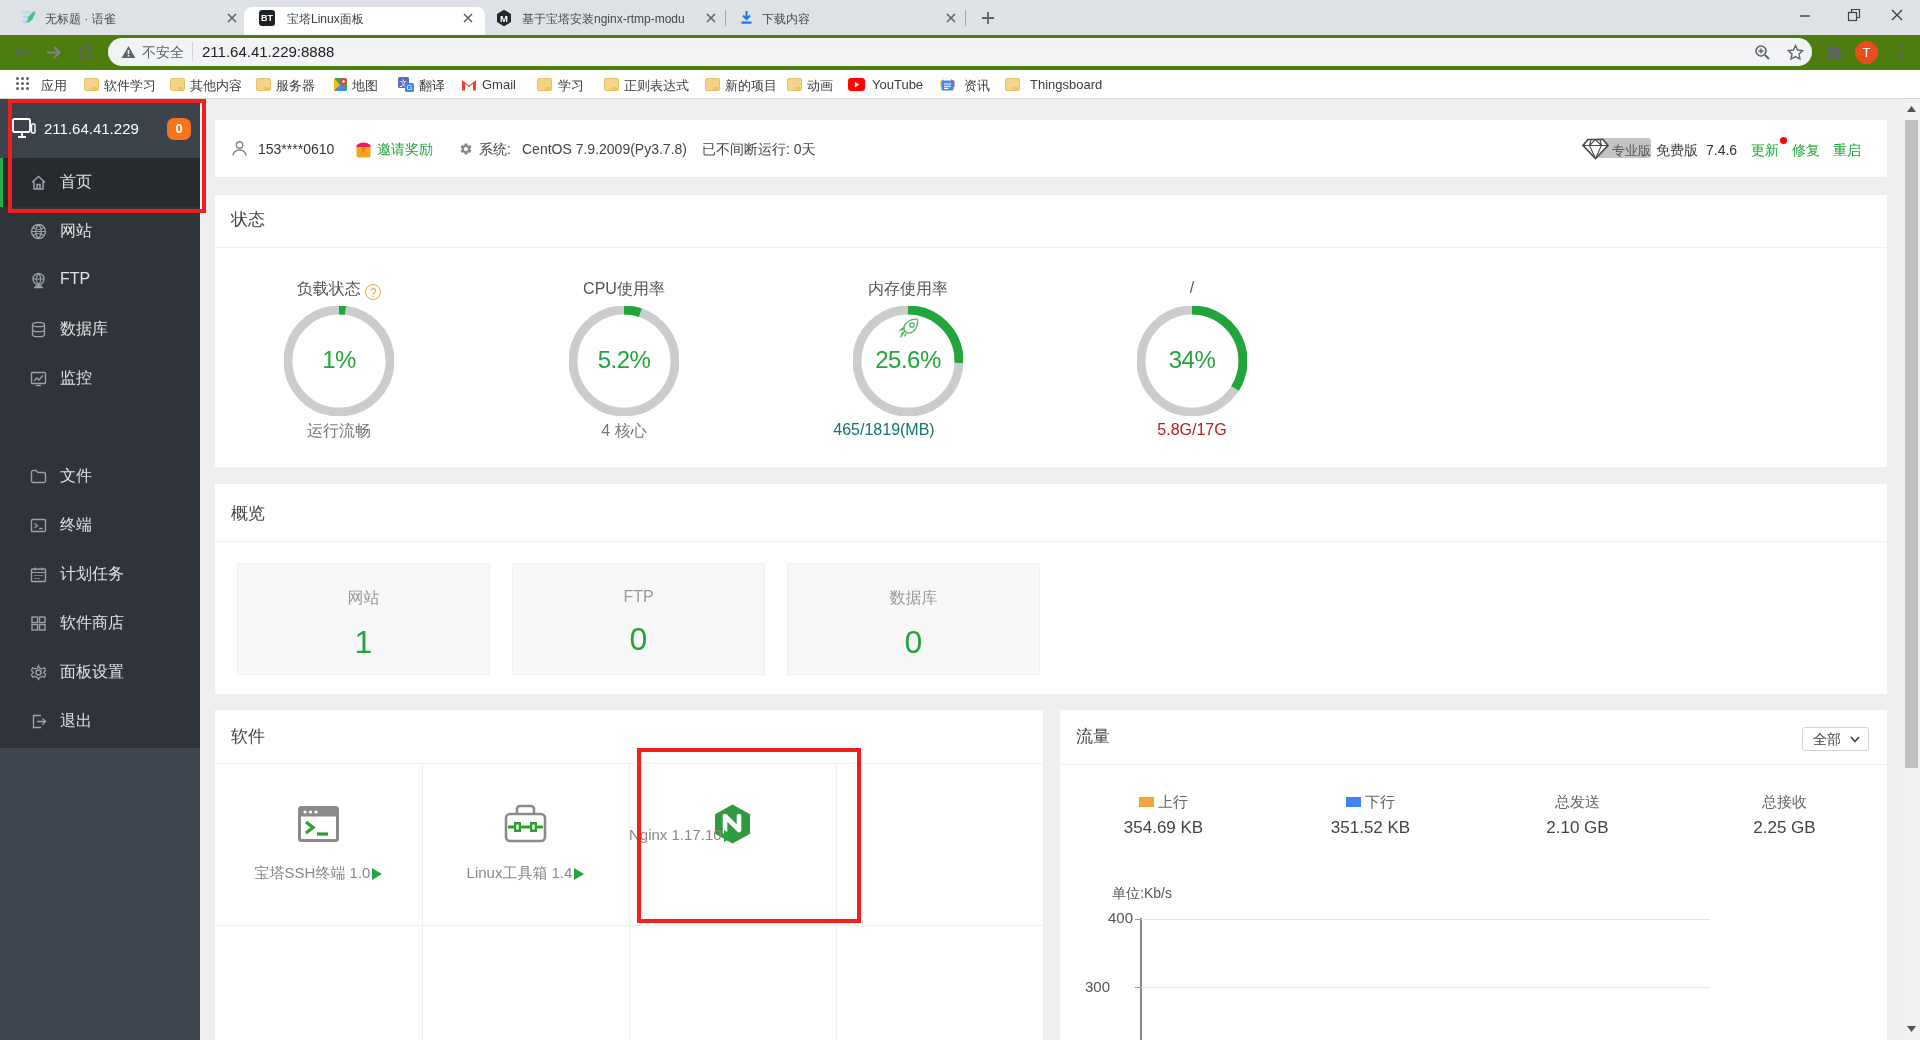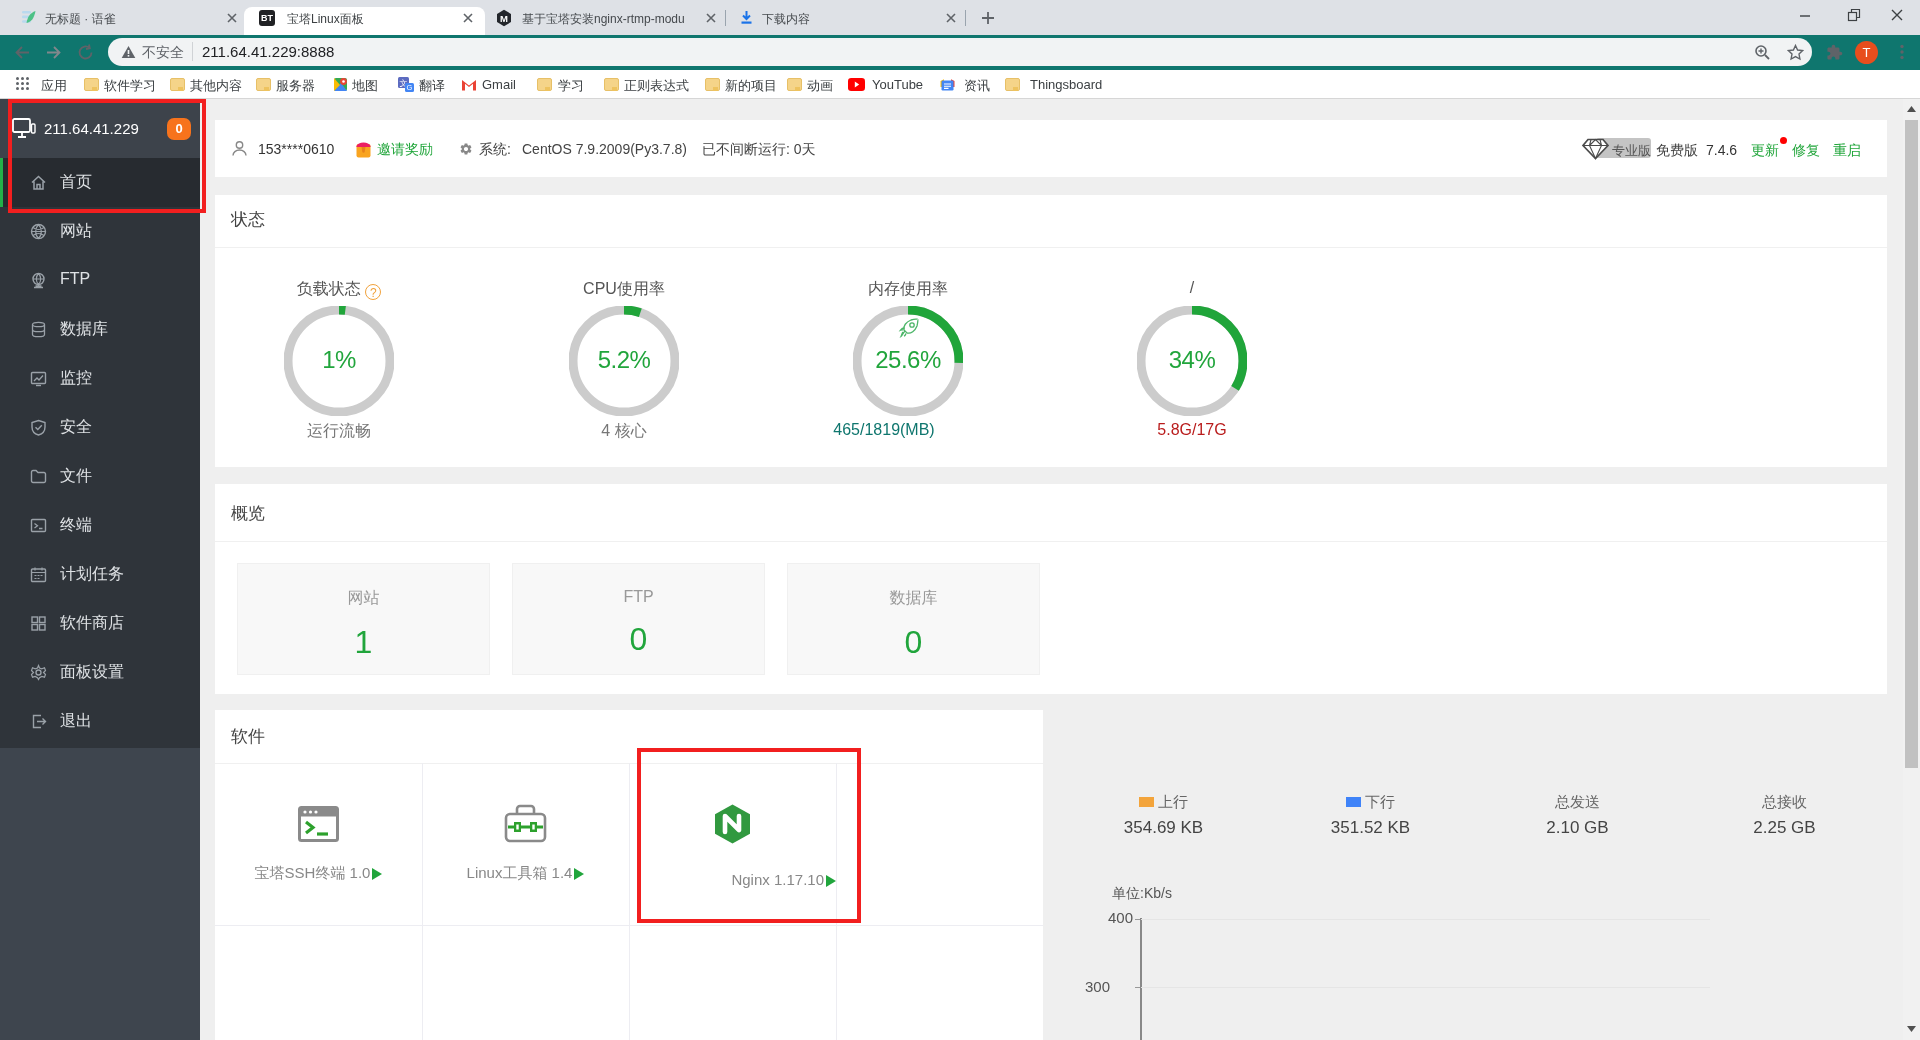--- a/index.html
+++ b/index.html
@@ -7,21 +7,21 @@
 body { position:relative; background:#efefef; }
 .abs { position:absolute; }
 
 
 #tabstrip { position:absolute; left:0; top:0; width:1920px; height:35px; background:#dee1e6; }
 .tabtitle { position:absolute; top:11px; font-size:12px; color:#45494d; white-space:nowrap; overflow:hidden; }
 .tabx { position:absolute; top:10px; width:16px; height:16px; color:#5f6368; }
 #activetab { position:absolute; left:244px; top:7px; width:241px; height:28px; background:#fff; border-radius:8px 8px 0 0; }
 .tabsep { position:absolute; top:10px; width:1px; height:16px; background:#9aa4ae; }
 
-#toolbar { position:absolute; left:0; top:35px; width:1920px; height:35px; background:#0f766e;text-decoration:underline; }
+#toolbar { position:absolute; left:0; top:35px; width:1920px; height:35px; background:#4d7c0f;text-decoration:underline; }
 #omnibox { position:absolute; left:108px; top:3px; width:1704px; height:28px; background:#f1f3f4; border-radius:14px; }
 
 #bookmarks { position:absolute; left:0; top:70px; width:1920px; height:29px; background:#fff; border-bottom:1px solid #d6d6d6; }
 .bm { position:absolute; top:7px; height:16px; font-size:13px; color:#3c4043; white-space:nowrap; }
 .folder { position:absolute; top:1px; width:15px; height:13px; background:#f5d489; border:1px solid #e7c067; border-radius:2px; }
 .folder:before { content:""; position:absolute; right:1px; bottom:-1px; width:5px; height:4px; background:#eec35f; }
 
 
 #page { position:absolute; left:0; top:99px; width:1920px; height:941px; background:#efefef; }
 
@@ -262,27 +262,20 @@
         <span class="t">数据库</span>
       </div>
       <div class="mi" style="top:196px">
         <svg class="ic" viewBox="0 0 17 17">
             <rect x="1.5" y="2.5" width="14" height="11" rx="1" fill="none" stroke="#9aa1a8" stroke-width="1.4"></rect>
             <path d="M4 11 L7 8 L9 10 L13 5.5" fill="none" stroke="#9aa1a8" stroke-width="1.3"></path>
             <path d="M6 15.5 H11" stroke="#9aa1a8" stroke-width="1.4"></path>
           </svg>
         <span class="t">监控</span>
       </div>
-      <div class="mi" style="top:245px">
-        <svg class="ic" viewBox="0 0 17 17">
-            <path d="M8.5 1.5 L15 3.5 V8 c0 4.5 -3 7 -6.5 8 C5 15 2 12.5 2 8 V3.5 Z" fill="none" stroke="#9aa1a8" stroke-width="1.4"></path>
-            <path d="M5.5 8.2 L7.8 10.5 L11.8 6.2" fill="none" stroke="#9aa1a8" stroke-width="1.4"></path>
-          </svg>
-        <span class="t">安全</span>
-      </div>
       <div class="mi" style="top:294px">
         <svg class="ic" viewBox="0 0 17 17">
             <path d="M1.5 4 a1.5 1.5 0 0 1 1.5 -1.5 H6 L8 4.5 H14 a1.5 1.5 0 0 1 1.5 1.5 V13 a1.5 1.5 0 0 1 -1.5 1.5 H3 A1.5 1.5 0 0 1 1.5 13 Z" fill="none" stroke="#9aa1a8" stroke-width="1.4"></path>
           </svg>
         <span class="t">文件</span>
       </div>
       <div class="mi" style="top:343px">
         <svg class="ic" viewBox="0 0 17 17">
             <rect x="1.5" y="2.5" width="14" height="12" rx="1" fill="none" stroke="#9aa1a8" stroke-width="1.4"></rect>
             <path d="M4.5 6.5 L7.5 8.8 L4.5 11 M9 11.5 H12.5" fill="none" stroke="#9aa1a8" stroke-width="1.3"></path>
@@ -438,22 +431,32 @@
     <rect x="10" y="19" width="7" height="10" fill="#2da12d"></rect>
     <rect x="26" y="19" width="7" height="10" fill="#2da12d"></rect>
     <rect x="12.3" y="21.5" width="2.4" height="5" fill="#fff"></rect>
     <rect x="28.3" y="21.5" width="2.4" height="5" fill="#fff"></rect>
   </svg>
   <div class="scell-label" style="left:422px;top:765px;width:207px;text-align:center">Linux工具箱 1.4<span class="play"></span></div>
   <svg class="abs" style="left:714px;top:705px" width="37" height="40" viewBox="0 0 37 40">
     <path d="M18.5 0.5 L36 10.25 V29.75 L18.5 39.5 L1 29.75 V10.25 Z" fill="#31993f"></path>
     <path d="M11 28 V12 L25 26 V12" fill="none" stroke="#fff" stroke-width="4.6" stroke-linecap="round" stroke-linejoin="round"></path>
   </svg>
-  <div class="scell-label" style="left:629px;top:772px;width:207px;text-align:right">Nginx 1.17.10<span class="play"></span></div>
-
+  <div class="scell-label" style="left:629px;top:727px;width:207px;text-align:left">Nginx 1.17.10<span class="play"></span></div>
+
+  <div class="panel" style="left:1060px;top:611px;width:827px;height:330px">
+    <div class="ptitle" style="top:18px">流量</div>
+    <div class="abs" style="left:742px;top:17px;width:67px;height:24px;border:1px solid #d4d4d4;border-radius:3px;background:#fff">
+      <span style="position:absolute;left:10px;top:3px;font-size:14px;color:#444">全部</span>
+      <svg style="position:absolute;right:8px;top:8px" width="10" height="7" viewBox="0 0 10 7">
+          <path d="M1 1 L5 5.5 L9 1" fill="none" stroke="#444" stroke-width="1.6"></path>
+        </svg>
+    </div>
+    <div class="pdiv" style="top:54px"></div>
+  </div>
 
   <div class="abs" style="left:1060px;top:694px;width:207px;text-align:center;font-size:15px;color:#666"><span style="display:inline-block;width:15px;height:10px;background:#f3a43b;margin-right:4px"></span>上行</div>
   <div class="abs" style="left:1267px;top:694px;width:207px;text-align:center;font-size:15px;color:#666"><span style="display:inline-block;width:15px;height:10px;background:#3f83f8;margin-right:4px"></span>下行</div>
   <div class="abs" style="left:1474px;top:694px;width:207px;text-align:center;font-size:15px;color:#666">总发送</div>
   <div class="abs" style="left:1681px;top:694px;width:207px;text-align:center;font-size:15px;color:#666">总接收</div>
   <div class="abs" style="left:1060px;top:719px;width:207px;text-align:center;font-size:17px;color:#444">354.69 KB</div>
   <div class="abs" style="left:1267px;top:719px;width:207px;text-align:center;font-size:17px;color:#444">351.52 KB</div>
   <div class="abs" style="left:1474px;top:719px;width:207px;text-align:center;font-size:17px;color:#444">2.10 GB</div>
   <div class="abs" style="left:1681px;top:719px;width:207px;text-align:center;font-size:17px;color:#444">2.25 GB</div>
   <div class="abs" style="left:1112px;top:786px;font-size:14px;color:#555">单位:Kb/s</div>

